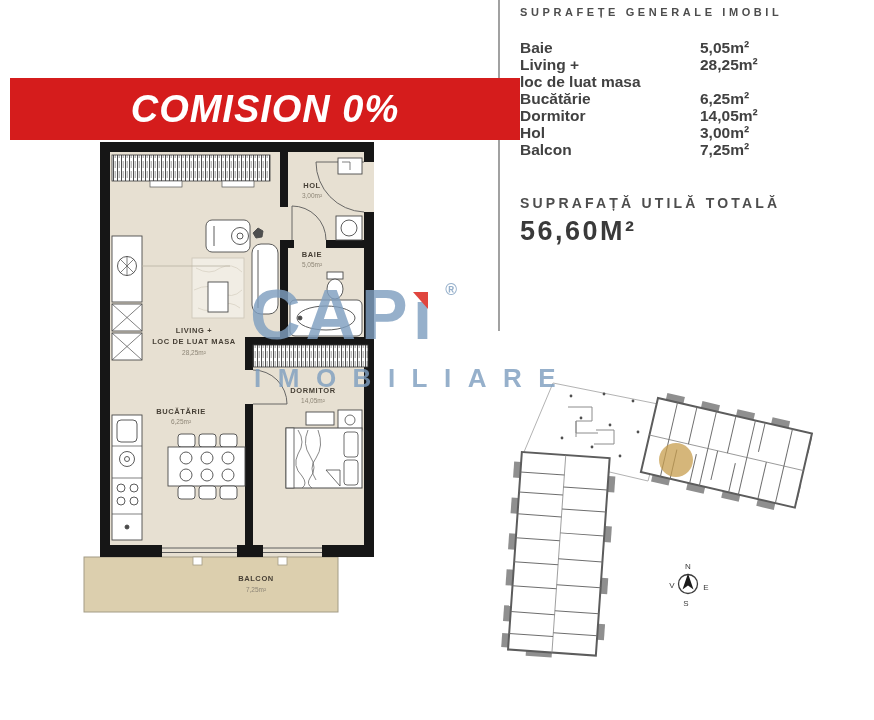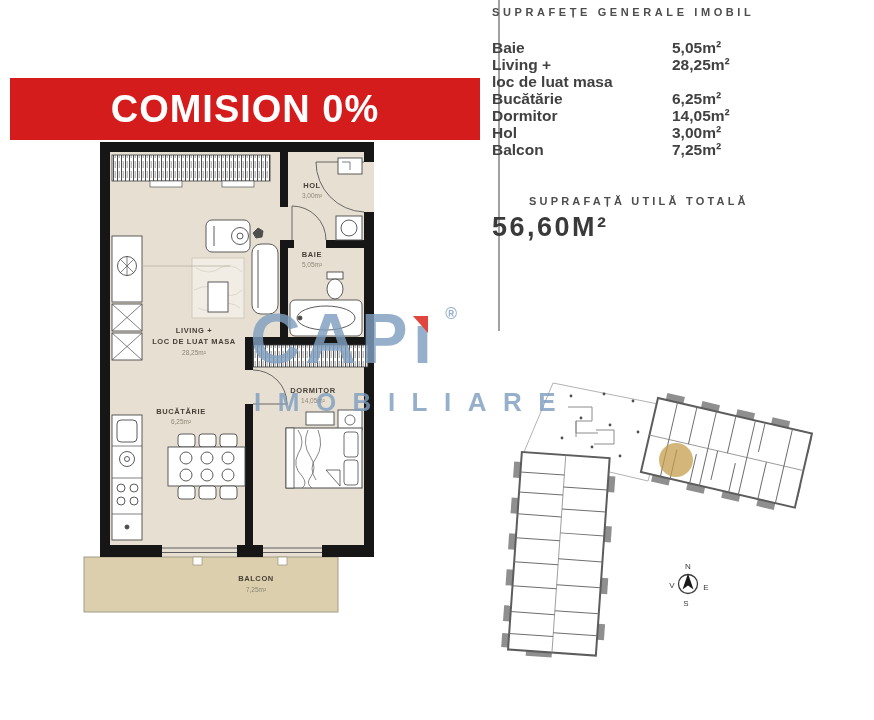--- a/index.html
+++ b/index.html
@@ -1,35 +1,35 @@
 <!DOCTYPE html>
 <html><head>
 <meta charset="utf-8">
 <style>
   html,body{margin:0;padding:0;background:#ffffff;}
   .stage{position:relative;width:874px;height:720px;background:#ffffff;overflow:hidden;
          font-family:"Liberation Sans", sans-serif;}
 
   
-  .banner{position:absolute;left:10px;top:78px;width:470px;height:62px;background:#d51c1c;
-          display:flex;align-items:center;justify-content:center;z-index:3;}
+  .banner{position:absolute;left:10px;top:78px;width:510px;height:62px;background:#d51c1c;
+          display:flex;align-items:center;justify-content:center;z-index:3;font-style:italic;}
   .banner span{color:#ffffff;font-weight:bold;font-size:38px;letter-spacing:1px;}
 
   
-  .panel{position:absolute;left:492px;top:0;width:350px;z-index:2;color:#3f3f3f;}
+  .panel{position:absolute;left:520px;top:0;width:350px;z-index:2;color:#3f3f3f;}
   .panel-title{margin-top:6px;font-size:11px;font-weight:bold;letter-spacing:3.6px;color:#4d4d4d;}
   .rows{margin-top:21px;}
   .row{display:flex;line-height:17px;font-size:15.5px;font-weight:bold;color:#414141;}
   .row .lbl{width:180px;}
   .total{margin-top:37px;}
-  .total-label{font-size:11px;font-weight:bold;letter-spacing:3.2px;color:#4d4d4d;margin-left:37px;}
+  .total-label{font-size:14px;font-weight:bold;letter-spacing:3.2px;color:#4d4d4d;}
   .total-value{margin-top:5px;font-size:27px;font-weight:bold;letter-spacing:2.5px;color:#3a3a3a;}
 
   
-  .watermark{position:absolute;left:250px;top:304px;z-index:4;color:rgba(127,159,192,0.82);
+  .watermark{position:absolute;left:250px;top:280px;z-index:4;color:rgba(127,159,192,0.82);
              pointer-events:none;}
   .wm-line1{display:flex;align-items:baseline;font-weight:bold;font-size:70px;letter-spacing:5px;line-height:1;}
   .wm-i{position:relative;}
   .wm-accent{position:absolute;left:0px;top:12px;width:0;height:0;
              border-top:17px solid #e0453e;border-left:15px solid transparent;}
   .wm-reg{font-size:16px;font-weight:bold;align-self:flex-start;margin-left:8px;margin-top:2px;}
   .wm-line2{margin-top:13px;font-size:26px;font-weight:bold;letter-spacing:16.5px;margin-left:4px;}
 
   svg text{font-family:"Liberation Sans", sans-serif;}
   .room-name{font-size:7.5px;font-weight:bold;fill:#463f35;letter-spacing:0.6px;}

